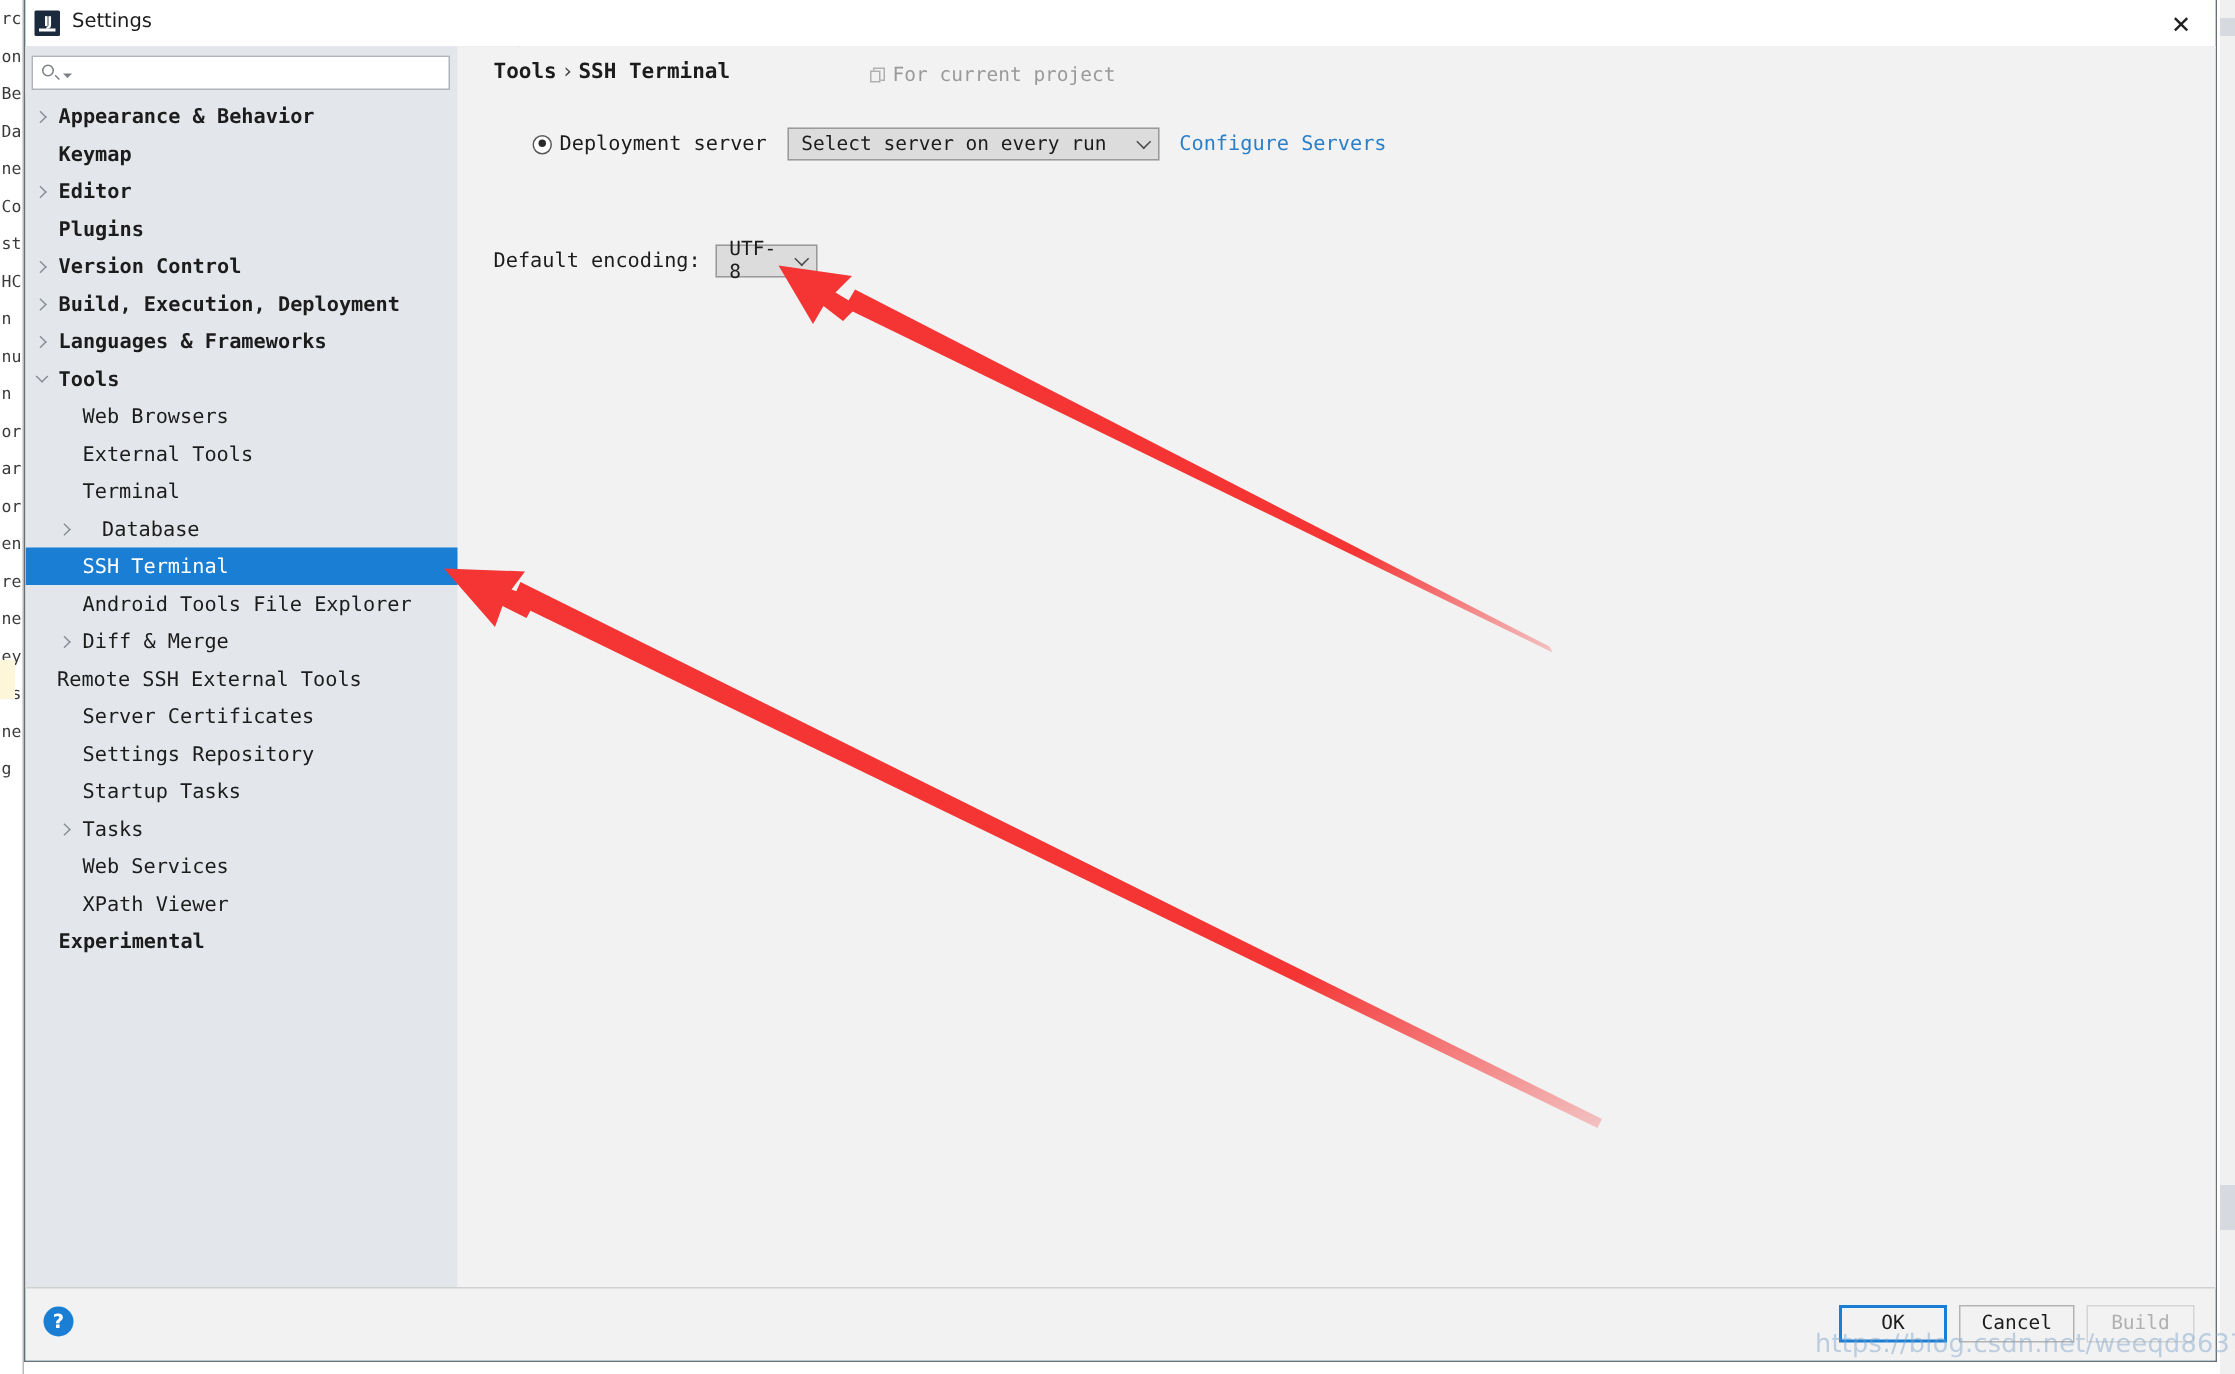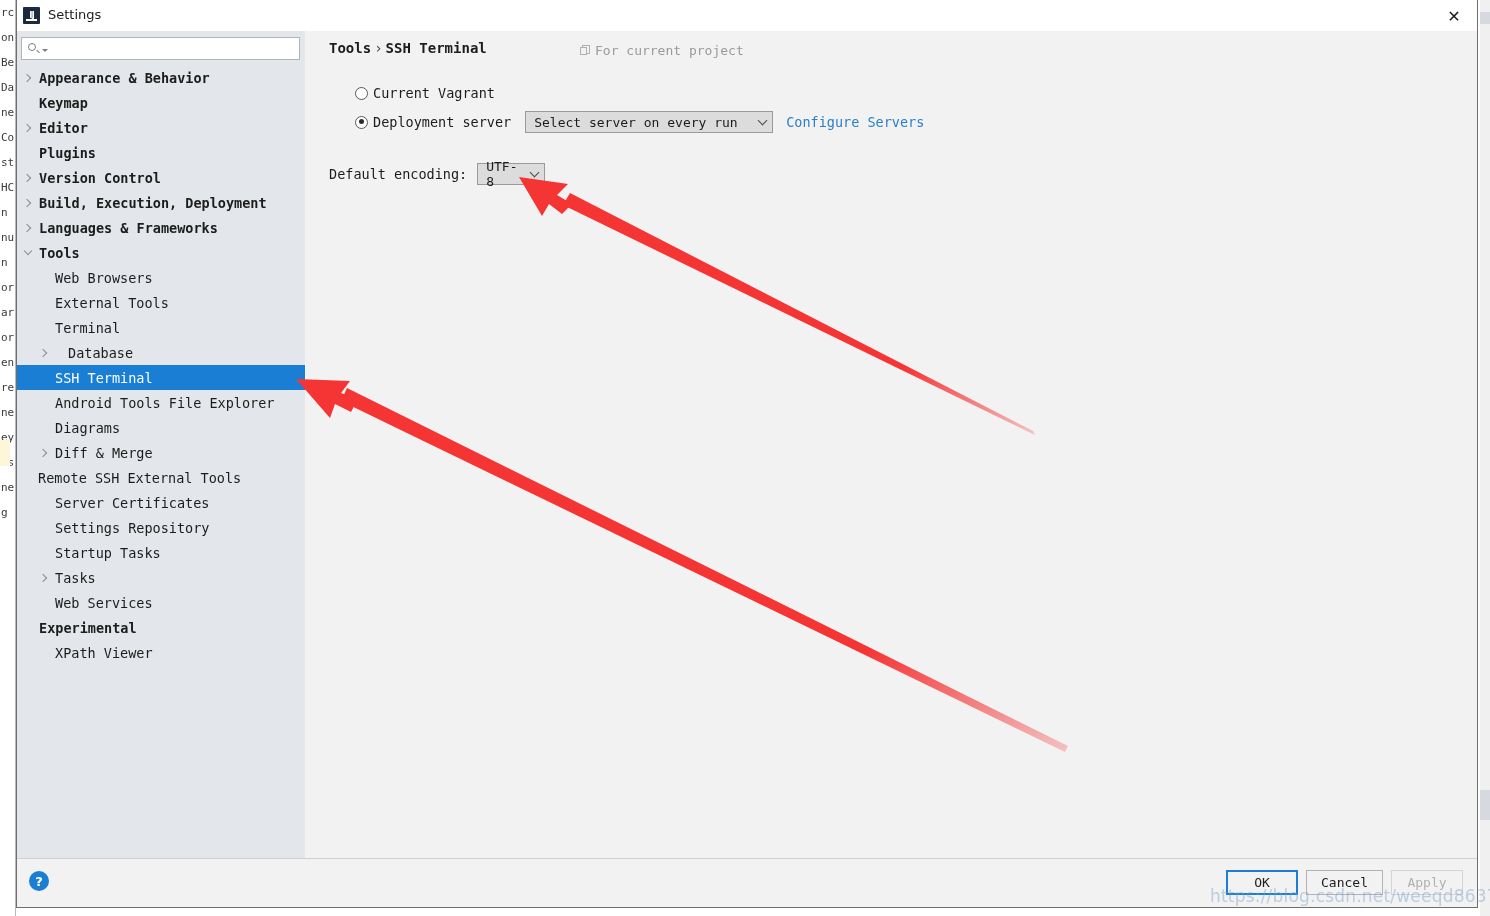--- a/index.html
+++ b/index.html
@@ -652,23 +652,20 @@
               <span class="row-label" style="margin-left: 38px;">SSH Terminal</span>
               <span class="scope-icon">
                 <span class="b"></span>
                 <span class="a"></span>
               </span>
             </div>
             <div class="tree-row">
               <span class="row-label" style="margin-left: 38px;">Android Tools File Explorer</span>
             </div>
             <div class="tree-row">
-              <span class="row-label" style="margin-left: 38px;">Diagrams</span>
-            </div>
-            <div class="tree-row">
               <span class="twisty" style="left: 20px;">
                 <i></i>
               </span>
               <span class="row-label" style="margin-left: 38px;">Diff &amp; Merge</span>
             </div>
             <div class="tree-row">
               <span class="row-label" style="margin-left: 21px;">Remote SSH External Tools</span>
             </div>
             <div class="tree-row">
               <span class="row-label" style="margin-left: 38px;">Server Certificates</span>
@@ -689,53 +686,49 @@
               </span>
               <span class="row-label" style="margin-left: 38px;">Tasks</span>
               <span class="scope-icon">
                 <span class="b"></span>
                 <span class="a"></span>
               </span>
             </div>
             <div class="tree-row">
               <span class="row-label" style="margin-left: 38px;">Web Services</span>
             </div>
+            <div class="tree-row">
+              <span class="row-label" style="margin-left: 38px;">XPath Viewer</span>
+            </div>
             <div class="tree-row bold">
               <span class="row-label" style="margin-left: 22px;">Experimental</span>
               <span class="scope-icon">
                 <span class="b"></span>
                 <span class="a"></span>
               </span>
-            </div>
-            <div class="tree-row">
-              <span class="row-label" style="margin-left: 38px;">XPath Viewer</span>
             </div>
           </div>
       </div>
 
       <div class="main">
 
         <div class="breadcrumb">
           <span>Tools</span><span class="sep">›</span><span>SSH Terminal</span>
         </div>
 
         <div class="scope-note">
           <span class="scope-icon2">
             <span class="b"></span>
               <span class="a"></span>
           </span>
           <span>For current project</span>
         </div>
 
         <div class="group">
 
-          <div class="radio-row">
-            <span class="radio" id="radio-vagrant"></span>
-            <span class="radio-label">Current Vagrant</span>
-          </div>
 
           <div class="radio-row">
             <span class="radio checked" id="radio-deploy"></span>
             <span class="radio-label">Deployment server</span>
             <span class="combo server">
               <span>Select server on every run</span>
               <span class="chev"></span>
             </span>
             <span class="link">Configure Servers</span>
           </div>
@@ -750,21 +743,21 @@
         </div>
 
       </div>
     </div>
 
     <div class="footer">
       <div class="help-btn">?</div>
       <div class="btn-group">
         <div class="btn default">OK</div>
         <div class="btn">Cancel</div>
-        <div class="btn disabled">Apply</div>
+        <div class="btn disabled">Build</div>
       </div>
     </div>
   </div>
 
   <svg class="arrows" viewBox="0 0 1490 916">
     <defs>
       <linearGradient id="fadeA" x1="0" y1="0" x2="1" y2="1" gradientUnits="objectBoundingBox">
         <stop offset="0" stop-color="#f53434" stop-opacity="1"></stop>
         <stop offset="0.72" stop-color="#f53434" stop-opacity="1"></stop>
         <stop offset="1" stop-color="#f53434" stop-opacity="0.25"></stop>

